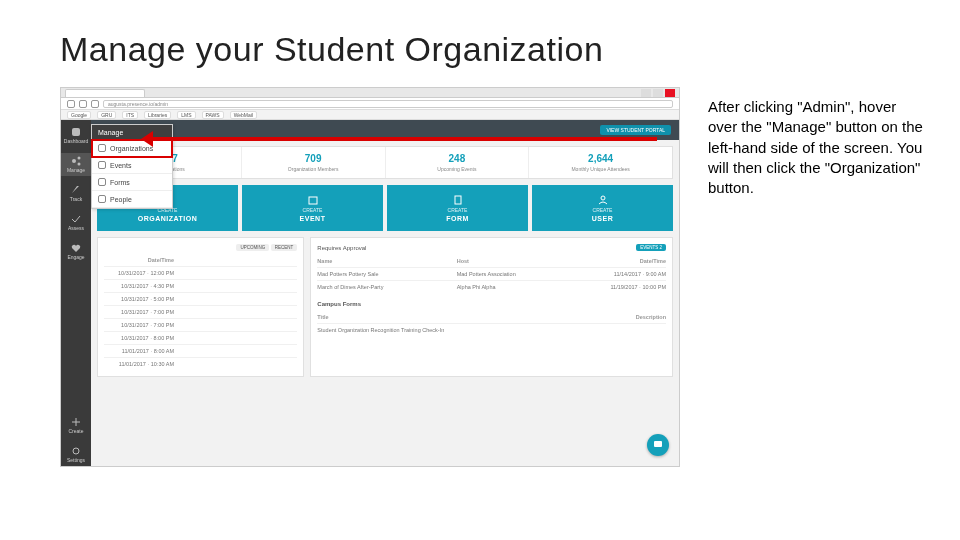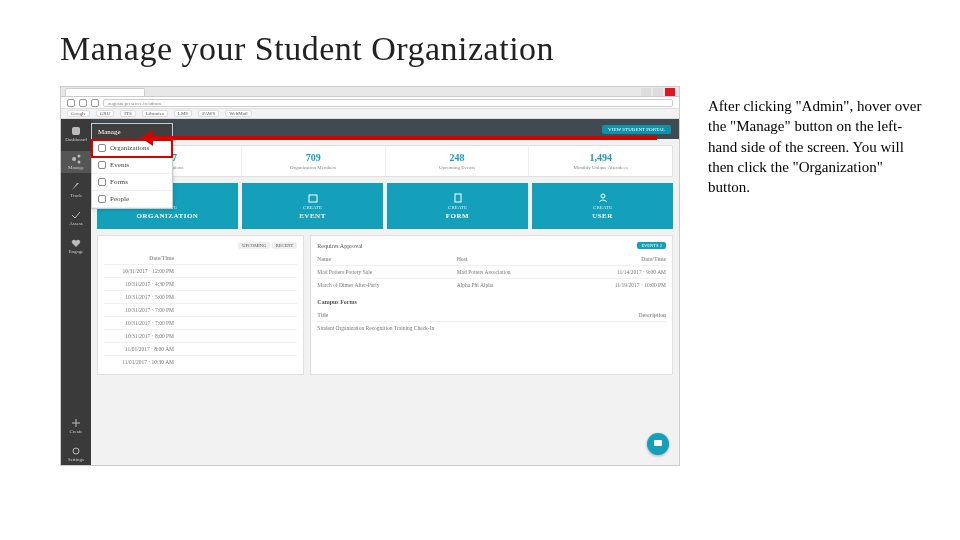--- a/index.html
+++ b/index.html
@@ -1,17 +1,17 @@
 <!DOCTYPE html>
 <html><head>
 <meta charset="utf-8">
 <style>
   * { box-sizing: border-box; margin: 0; padding: 0; }
   body { font-family: "Segoe UI", Arial, sans-serif; width: 960px; height: 540px; background: #fff; position: relative; overflow: hidden; }
-  .slide { padding: 30px 32px 10px 60px; font-family: Liberation Serif, serif; }
+  .slide { padding: 30px 32px 10px 60px; }
   .title { font-size: 34px; font-weight: 400; color: #222; margin-bottom: 18px; letter-spacing: .5px; }
   .content { display: flex; gap: 28px; align-items: flex-start; }
   .screenshot { flex: 0 0 620px; height: 380px; border: 1px solid #ccc; background: #f7f7f7; position: relative; overflow: hidden; font-size: 7px; }
   .caption { flex: 1; font-size: 15px; line-height: 1.35; color: #000; padding-top: 10px; }
 
   
   .brz-top { height: 10px; background: #e8e8e8; border-bottom: 1px solid #ccc; display:flex; align-items:center; padding:0 4px; gap:2px;}
   .brz-top .tab { background:#fff; height:8px; width:80px; border-radius:2px 2px 0 0; border:1px solid #ccc; border-bottom:none;}
   .brz-ctrl { display:flex; gap:2px; margin-left:auto;}
   .brz-ctrl span{width:10px;height:8px;background:#ddd;}
@@ -182,21 +182,21 @@
               </div>
             <div class="stat">
                 <div class="num">709</div>
                 <div class="lbl">Organization Members</div>
               </div>
             <div class="stat">
                 <div class="num">248</div>
                 <div class="lbl">Upcoming Events</div>
               </div>
             <div class="stat">
-                <div class="num">1,494</div>
+                <div class="num">2,644</div>
                 <div class="lbl">Monthly Unique Attendees</div>
               </div>
           </div>
           <div class="tiles">
             <div class="tile">
                 <svg>
                   <circle cx="3" cy="5" r="2"></circle>
                   <circle cx="8" cy="2" r="1.5"></circle>
                   <circle cx="8" cy="8" r="1.5"></circle>
                 </svg>

